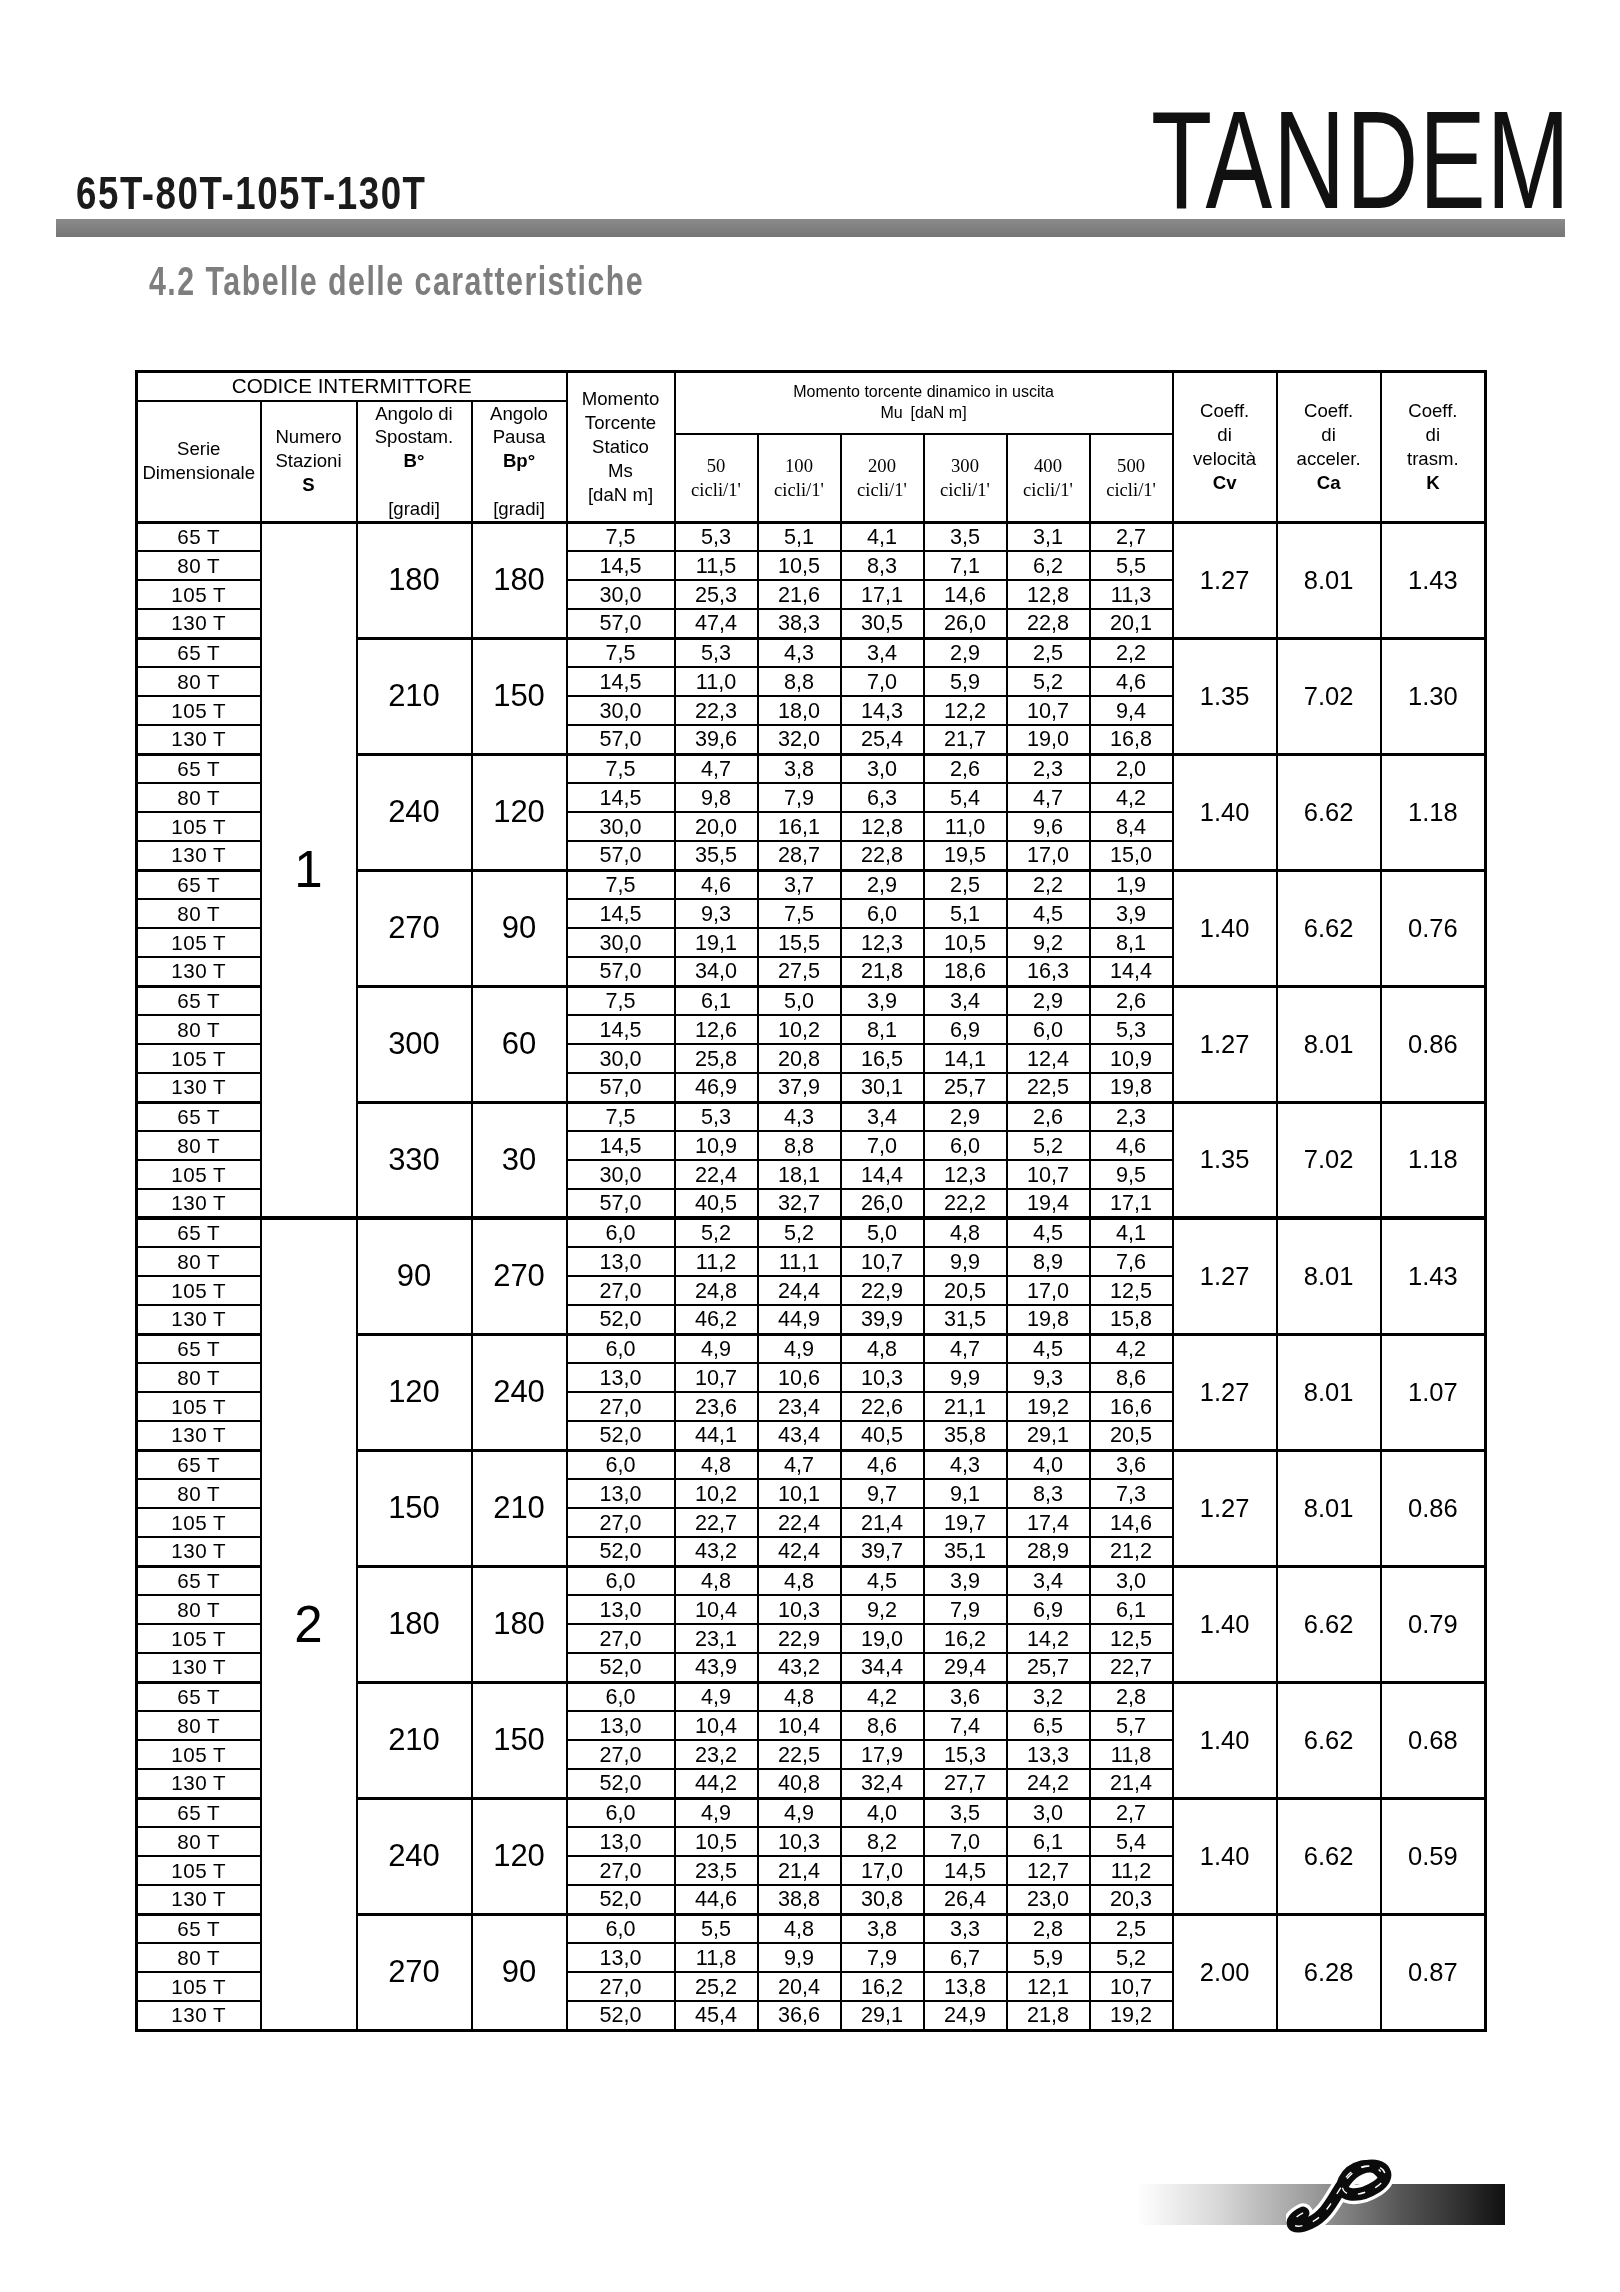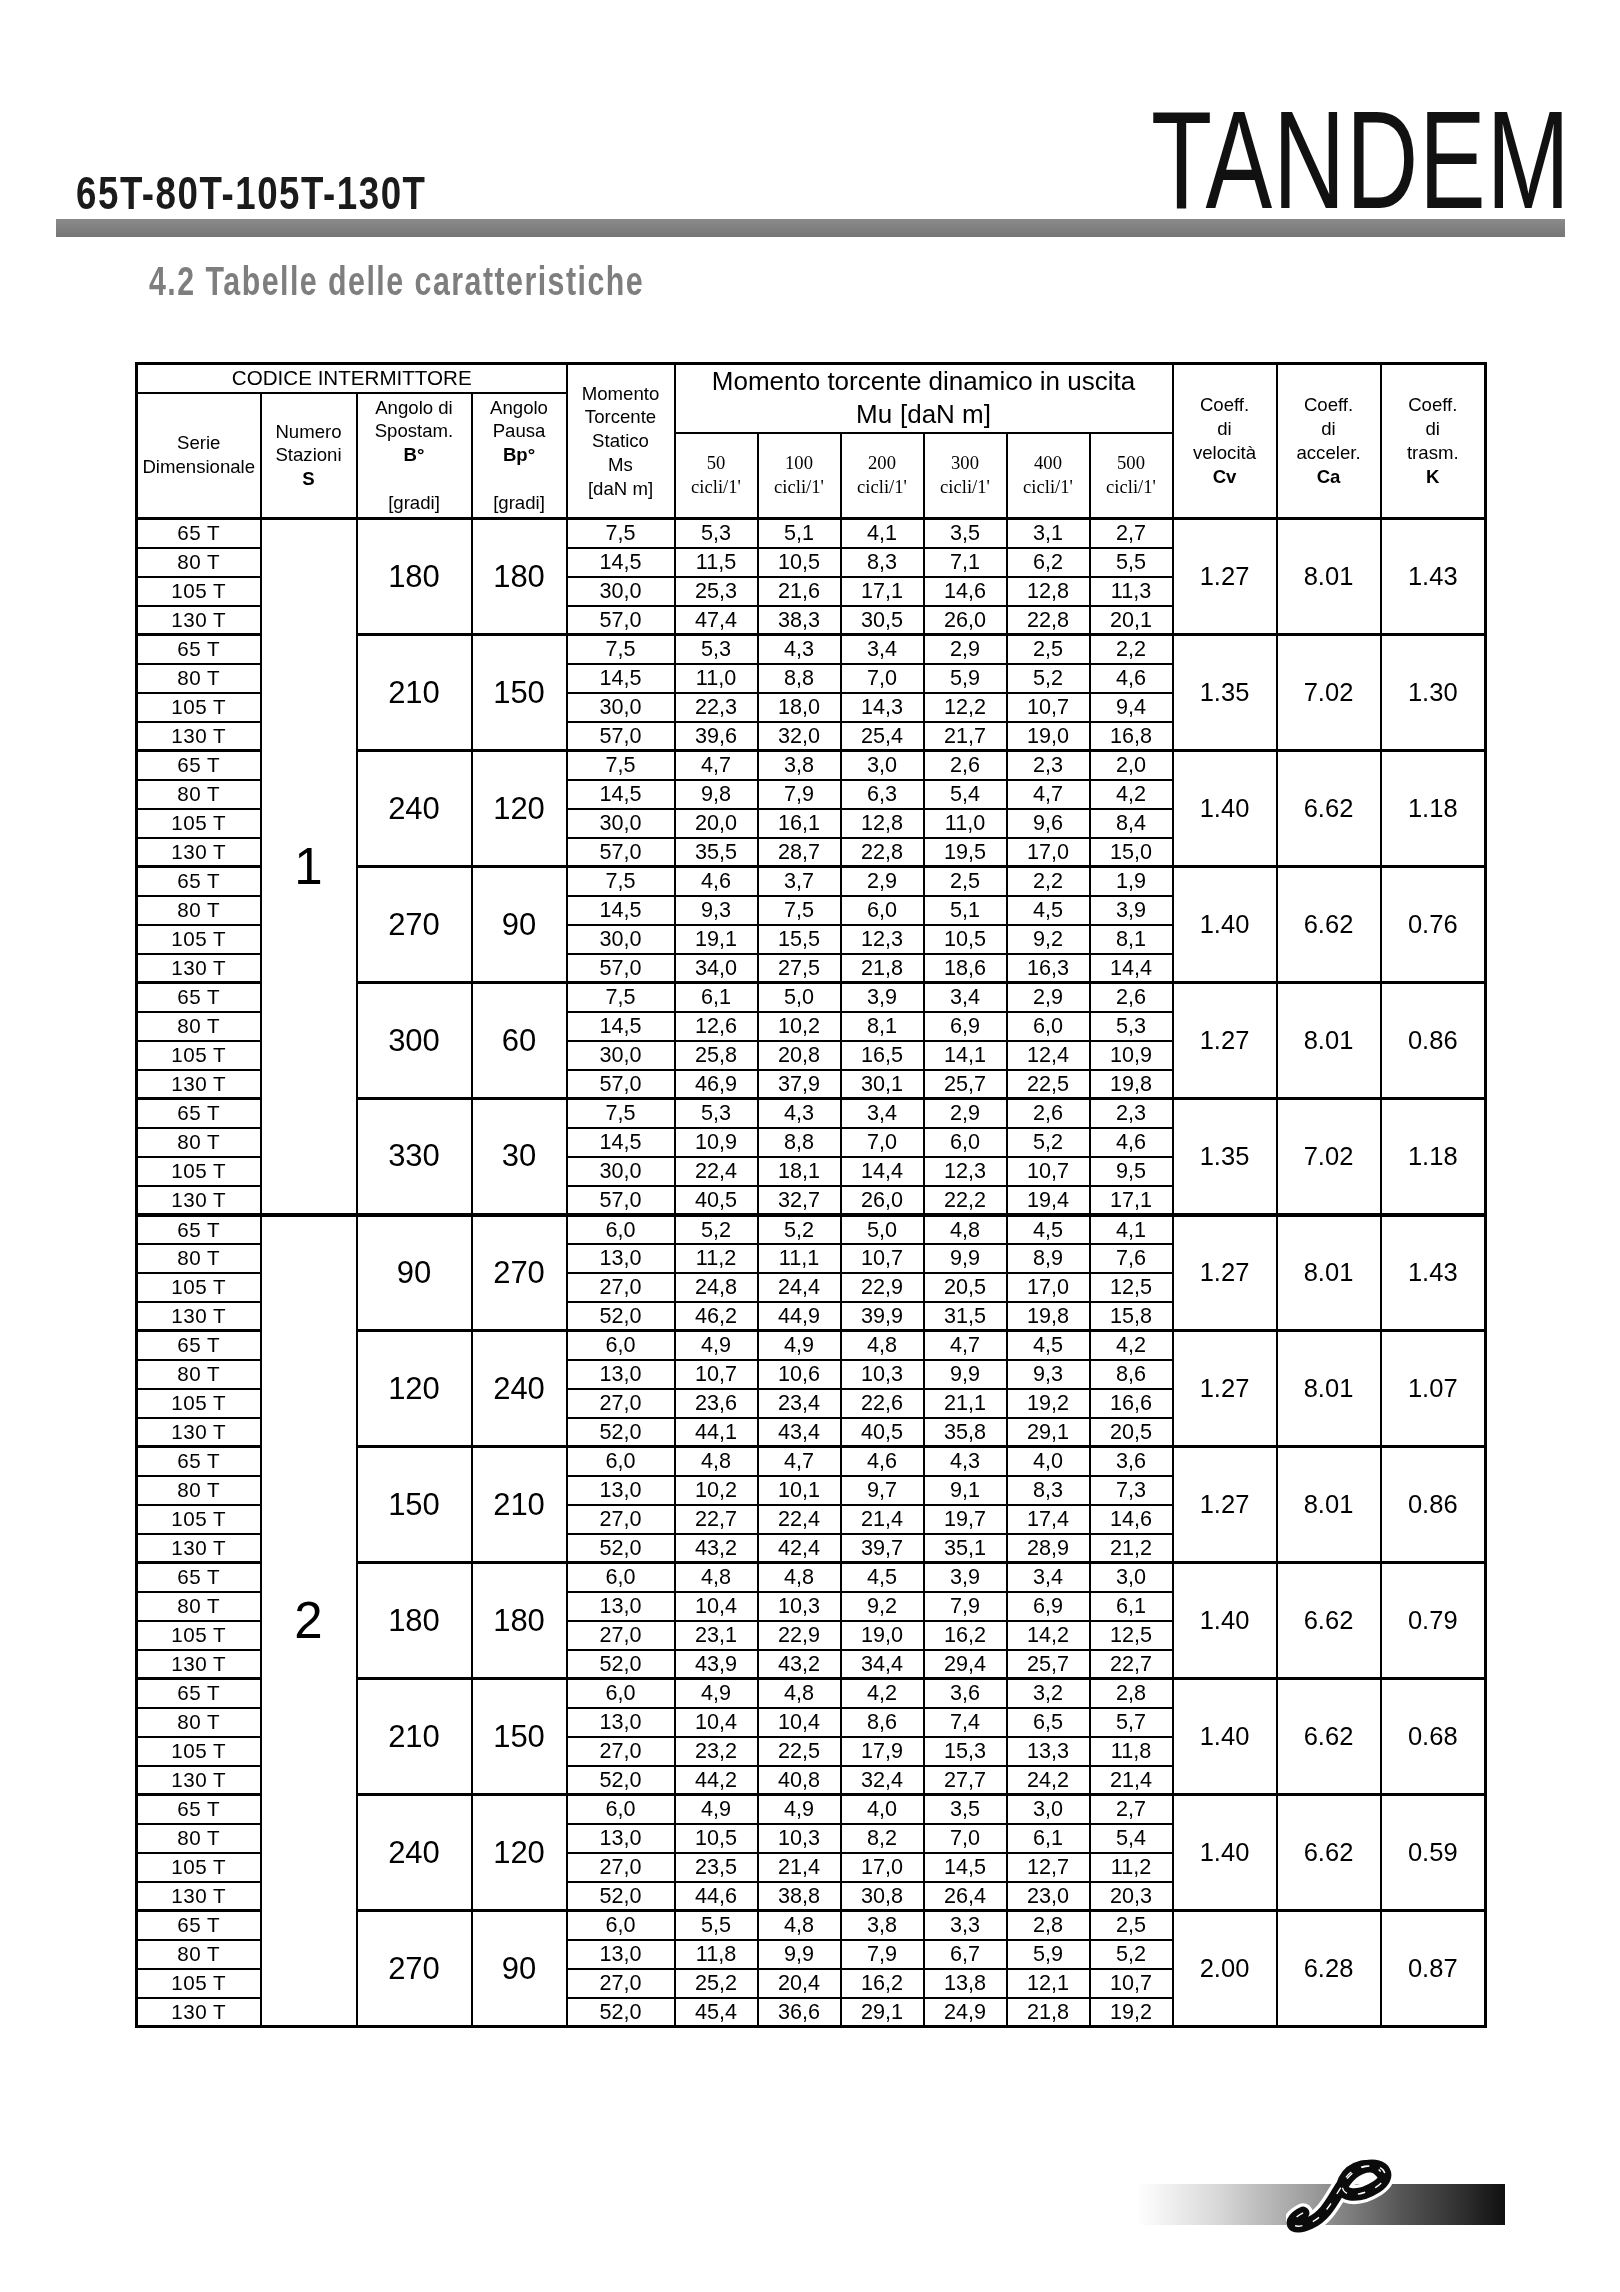--- a/index.html
+++ b/index.html
@@ -23,34 +23,34 @@
     position:absolute;left:56px;top:219px;width:1509px;height:17.6px;
     background:linear-gradient(to bottom,#8a8a8a,#767676);
   }
   .section-title{
     position:absolute;left:149px;top:258px;
     font-size:41px;font-weight:700;color:#7e7e7e;letter-spacing:2px;
     transform:scaleX(0.74);transform-origin:left top;white-space:nowrap;
   }
   
   table.spec{
-    position:absolute;left:135px;top:362px;width:1351px;
+    position:absolute;left:135px;top:370px;width:1351px;
     border-collapse:collapse;table-layout:fixed;
     border:3.9px solid #000;
   }
   table.spec th, table.spec td{
     border:2.9px solid #000;border-left-width:2px;border-right-width:2px;
     padding:0;text-align:center;vertical-align:middle;overflow:hidden;
     font-weight:400;
   }
   thead tr.h1{height:29px;} thead tr.h2{height:32px;} thead tr.h3{height:86px;}
   tbody tr{height:29px;}
   thead th{font-size:18.6px;line-height:1.28;}
   th.codice{font-size:20.6px;}
-  th.mu-head{font-size:26px;}
+  th.mu-head{font-size:16px;}
   .ml{display:block;white-space:pre-line;}
   .sym{font-weight:400;display:inline-block;}
   .symline{display:block;font-weight:700;}
   .unitline{display:block;font-weight:400;margin-top:24px;}
   th .muline{display:block;}
   th .muline .sym{margin-right:7.8px;}
   
   td.serie{font-weight:700;font-size:20.6px;letter-spacing:0.5px;}
   td.station{font-size:51px;}
   td.angle{font-size:31px;}

